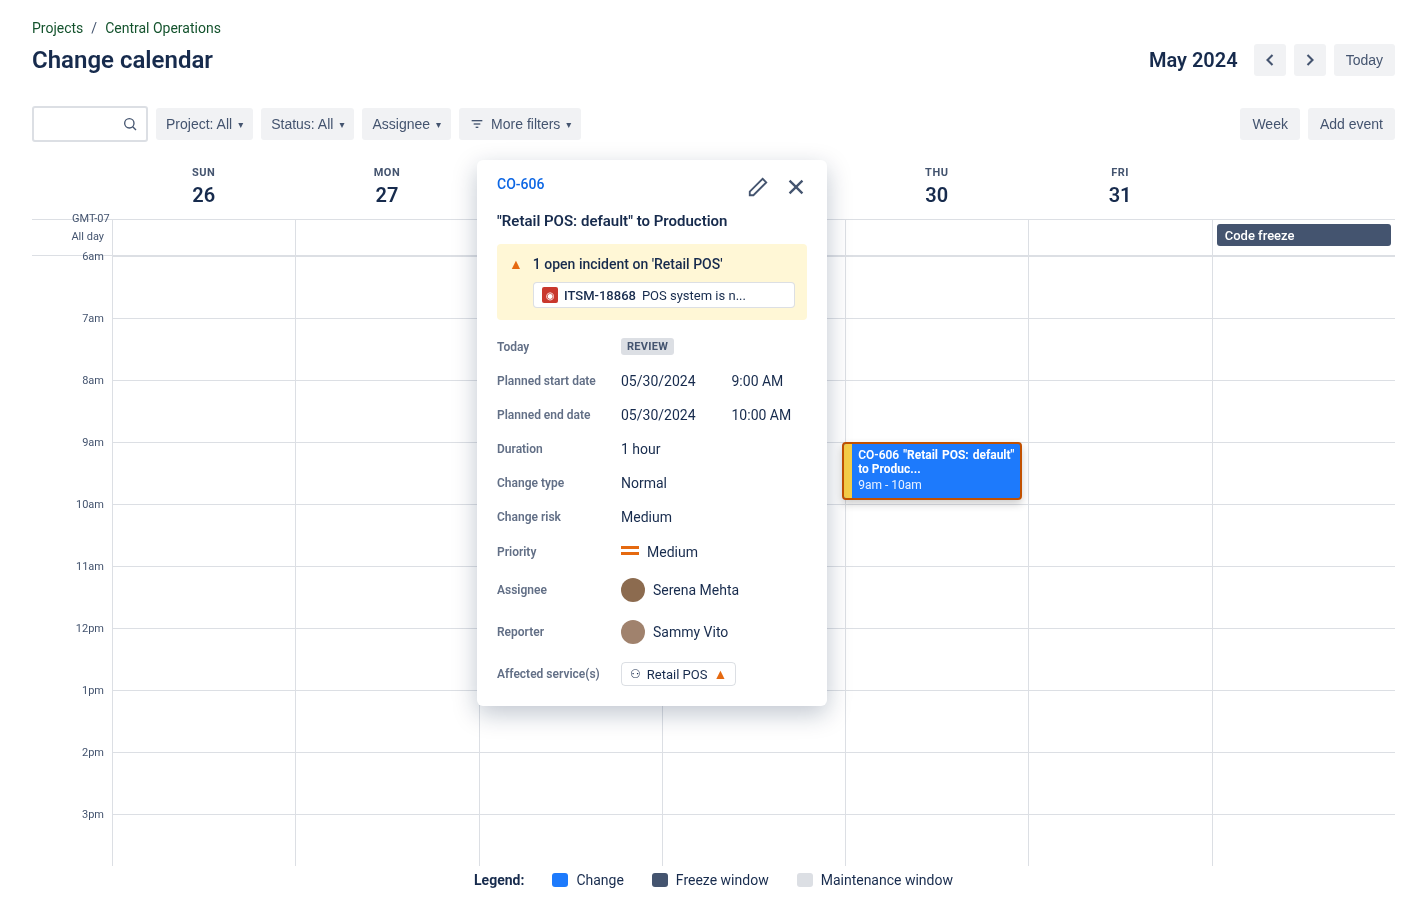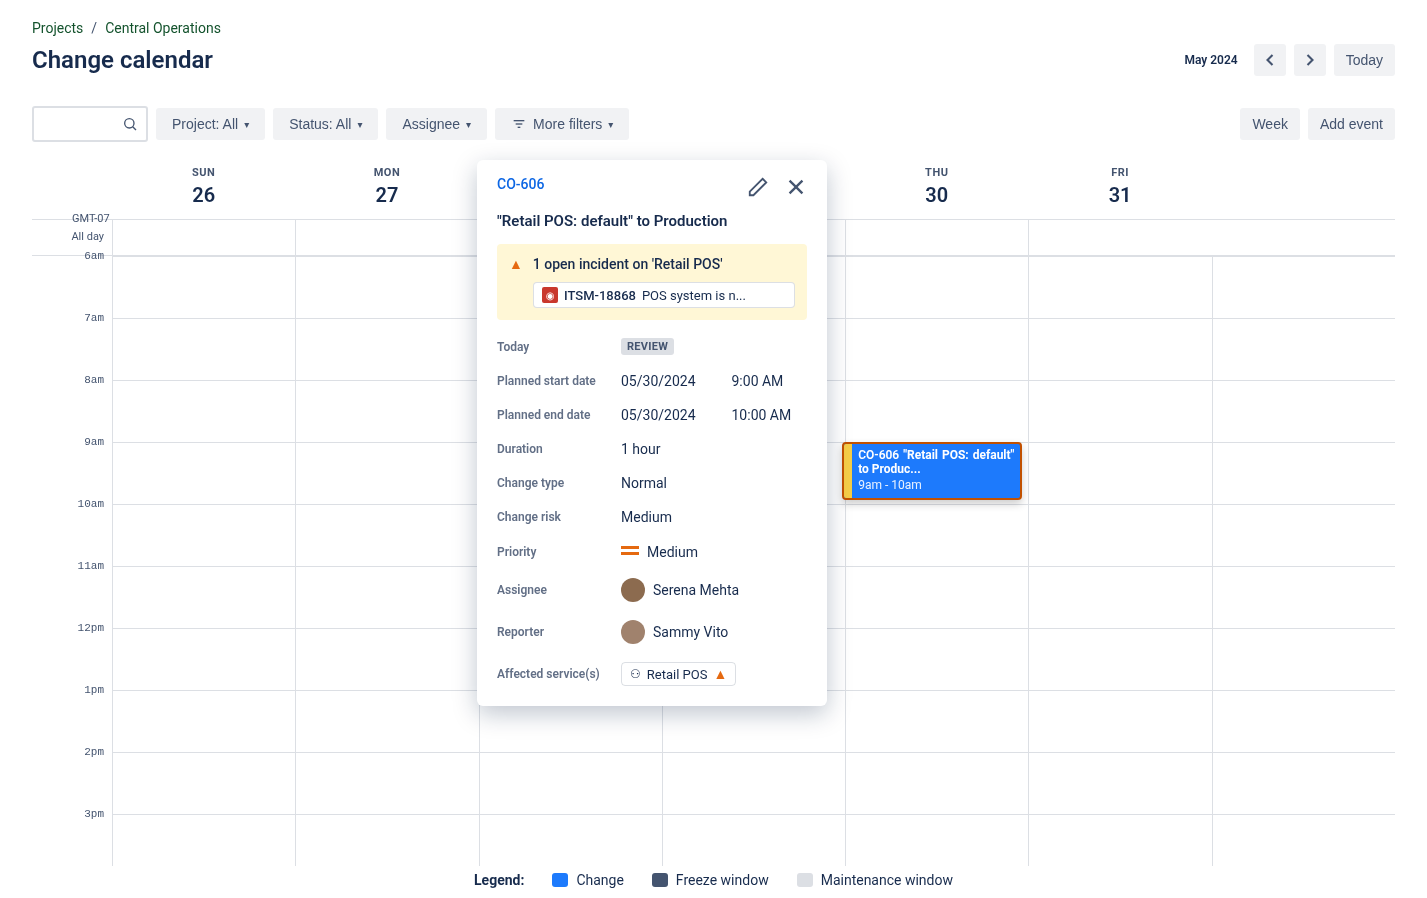--- a/index.html
+++ b/index.html
@@ -12,38 +12,38 @@
       height: 898px;
       overflow: hidden;
       position: relative;
     }
     .page { padding: 20px 32px 0 32px; }
     .breadcrumb { color: #44546F; font-size: 14px; display: flex; gap: 8px; align-items: center; }
     .breadcrumb a { color: #14532d; text-decoration: none; }
     .title-row { display: flex; justify-content: space-between; align-items: center; margin-top: 8px; }
     .page-title { font-size: 24px; font-weight: 600; color: #172B4D; }
     .month-nav { display: flex; align-items: center; gap: 8px; }
-    .month-label { font-weight: 600; font-size: 12px; margin-right: 8px; }
+    .month-label { font-weight: 600; font-size: 20px; margin-right: 8px; }
     .nav-btn, .today-btn {
       background: #091E420F; border: none; border-radius: 3px;
       height: 32px; display: flex; align-items: center; justify-content: center;
       cursor: pointer; color: #44546F;
     }
     .nav-btn { width: 32px; }
     .today-btn { padding: 0 12px; font-size: 14px; font-weight: 500; }
 
     .toolbar { display: flex; justify-content: space-between; margin-top: 30px; align-items: center; }
     .toolbar-left { display: flex; gap: 8px; align-items: center; }
     .search-box {
       width: 116px; height: 36px; border: 2px solid #091E4224; border-radius: 3px;
       display: flex; align-items: center; justify-content: flex-end; padding-right: 8px;
     }
     .filter-btn {
       background: #091E420F; border: none; border-radius: 3px; height: 32px;
-      padding: 0 16px; display: flex; align-items: center; gap: 6px;
+      padding: 0 10px; display: flex; align-items: center; gap: 6px;
       cursor: pointer; font-size: 14px; color: #44546F; font-weight: 500;
     }
     .chev { font-size: 10px; }
     .toolbar-right { display: flex; gap: 8px; }
     .secondary-btn {
       background: #091E420F; border: none; border-radius: 3px; height: 32px;
       padding: 0 12px; cursor: pointer; font-size: 14px; color: #44546F; font-weight: 500;
     }
 
     .calendar { margin-top: 16px; position: relative; }
@@ -56,21 +56,21 @@
 
     .allday-row { display: grid; grid-template-columns: 80px repeat(7, 1fr); border-bottom: 1px solid #091E4224; height: 36px; }
     .allday-label { font-size: 11px; color: #44546F; text-align: right; padding-right: 8px; padding-top: 10px; }
     .allday-cell { border-left: 1px solid #091E4224; padding: 4px; }
     .freeze-event {
       background: #44546F; color: #fff; border-radius: 3px; padding: 2px 8px;
       font-size: 13px; font-weight: 500; height: 22px; display: flex; align-items: center;
     }
 
     .time-grid { display: grid; grid-template-columns: 80px repeat(7, 1fr); height: 610px; position: relative; }
-    .time-col { position: relative; font-family: Liberation Mono, monospace; }
+    .time-col { position: relative; }
     .time-label { position: absolute; right: 8px; font-size: 11px; color: #44546F; transform: translateY(-50%); }
     .grid-col { border-left: 1px solid #091E4224; position: relative; }
     .hour-line { position: absolute; left: 0; right: 0; border-top: 1px solid #091E4224; }
 
     .change-event {
       position: absolute; background: #1D7AFC; border: 2px solid #C25100;
       border-radius: 4px; padding: 4px 6px; color: #fff; font-size: 12px;
       overflow: hidden; text-align: justify; cursor: pointer;
       box-shadow: 0 4px 8px rgba(0,0,0,0.2);
     }
@@ -235,20 +235,23 @@
     </div>
 
     <div class="allday-row">
       <div class="allday-label">All day</div>
       <div class="allday-cell"></div>
       <div class="allday-cell"></div>
       <div class="allday-cell"></div>
       <div class="allday-cell"></div>
       <div class="allday-cell"></div>
       <div class="allday-cell"></div>
+      <div class="allday-cell">
+        <div class="freeze-event">Code freeze</div>
+      </div>
     </div>
 
     <div class="time-grid" id="time-grid">
       <div class="time-col" id="time-col">
           <div class="time-label" style="top: 0px;">6am</div>
           <div class="time-label" style="top: 62px;">7am</div>
           <div class="time-label" style="top: 124px;">8am</div>
           <div class="time-label" style="top: 186px;">9am</div>
           <div class="time-label" style="top: 248px;">10am</div>
           <div class="time-label" style="top: 310px;">11am</div>

